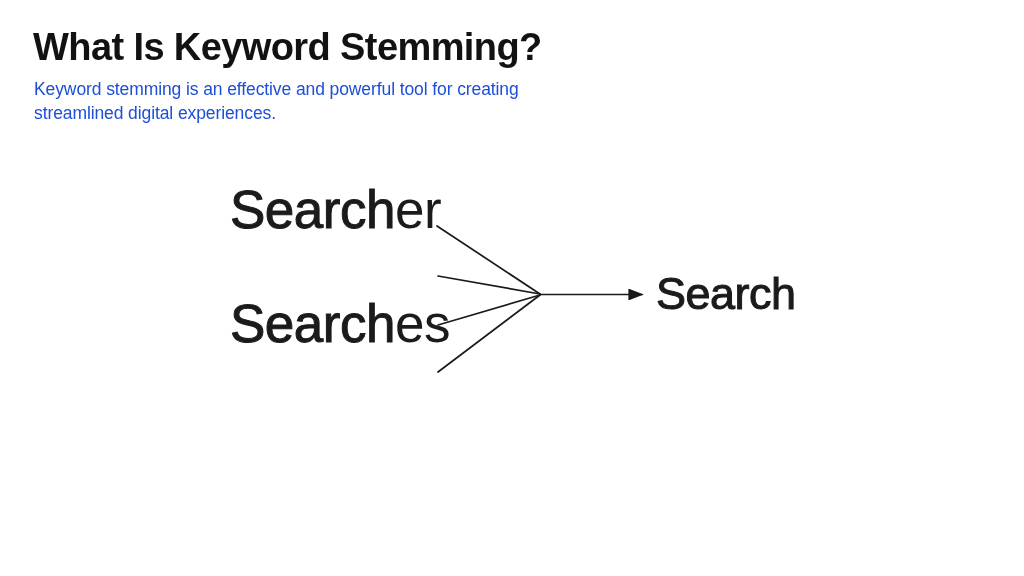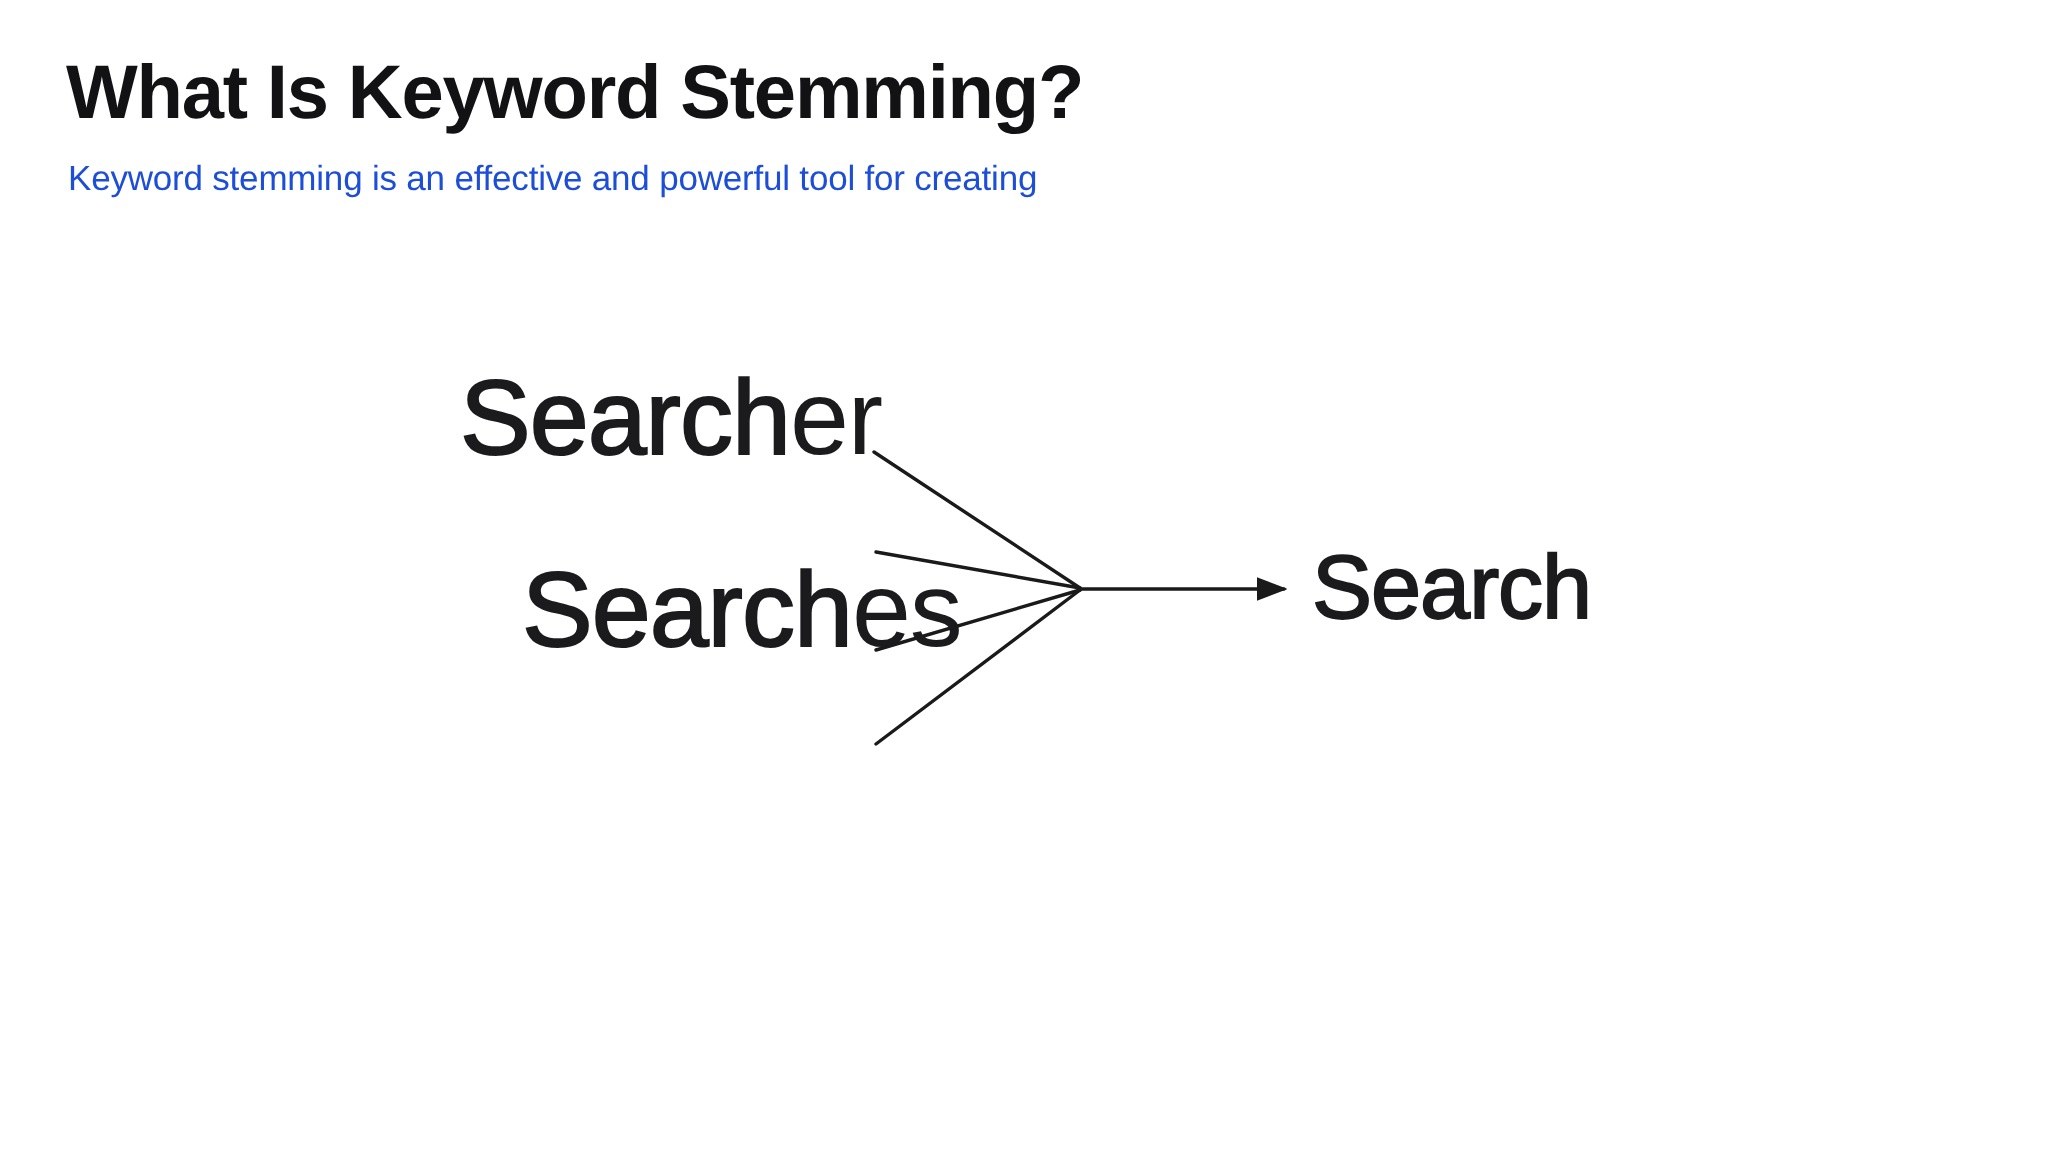--- a/index.html
+++ b/index.html
@@ -44,21 +44,21 @@
     left: 230px;
     height: 56px;
     line-height: 56px;
     font-size: 53px;
     letter-spacing: -0.5px;
     white-space: nowrap;
     color: #1b1b1d;
   }
   .row-0 { top: 182px; }
   .row-1 { top: 238px; }
-  .row-2 { top: 278px; margin-left: 31px; }
+  .row-2 { top: 296px; }
   .row-3 { top: 350px; }
   .stem {
     font-weight: 500;
     -webkit-text-stroke: 1px currentColor;
   }
   .suffix {
     font-weight: 400;
   }
   .result-word {
     position: absolute;
@@ -119,20 +119,21 @@
 </style>
 </head>
 <body>
 
 <div class="slide">
 
   <h1 class="title">What Is Keyword Stemming?</h1>
 
   <div class="subtitle">
     <div>Keyword stemming is an effective and powerful tool for creating</div>
+    <div>streamlined digital experiences.</div>
   </div>
 
   <div class="word-row row-0"><span class="stem">Search</span><span class="suffix">er</span></div>
   <div class="word-row row-2"><span class="stem">Search</span><span class="suffix">es</span></div>
 
   <svg class="arrows-svg" viewBox="0 0 1024 576" aria-hidden="true">
     <defs>
       <marker id="arrowhead" markerWidth="9" markerHeight="7" refX="8" refY="3.5" orient="auto">
         <path d="M0 0 L9 3.5 L0 7 Z" fill="#1a1a1a"></path>
       </marker>

